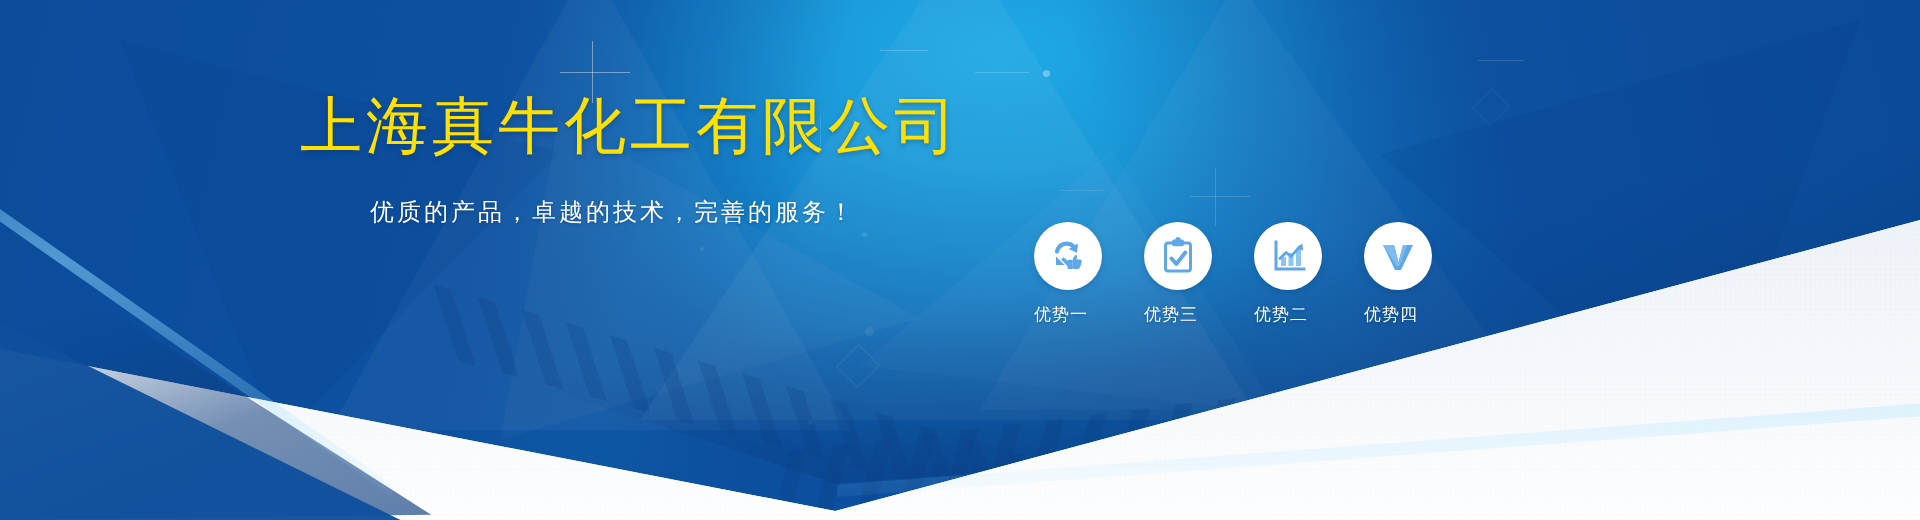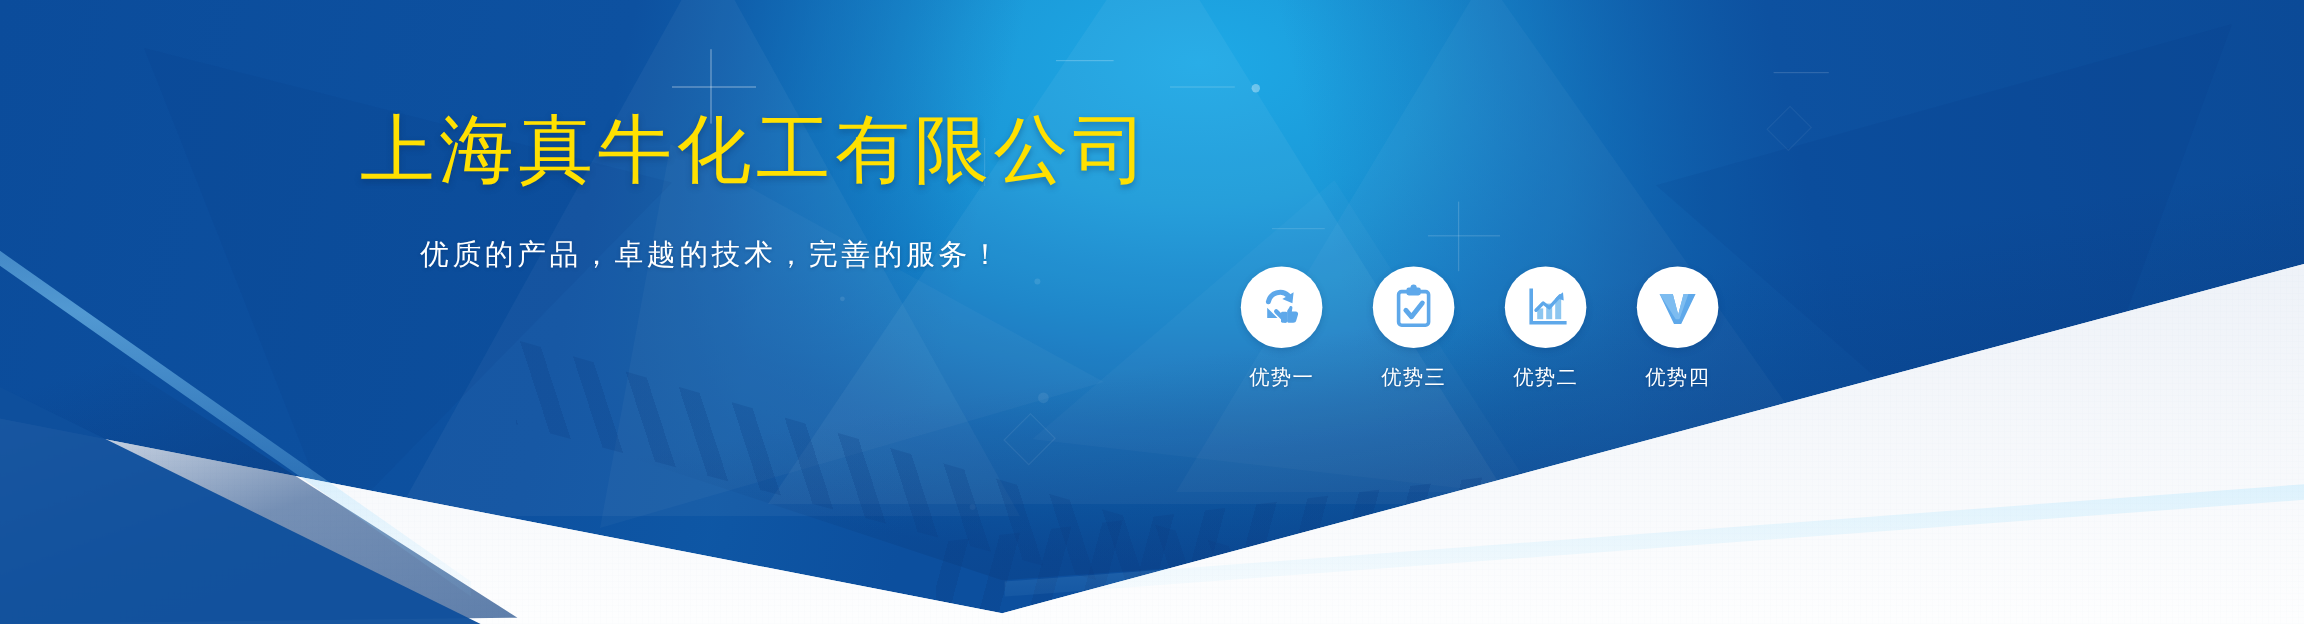--- a/index.html
+++ b/index.html
@@ -185,42 +185,41 @@
     line-height: 1.15;
     letter-spacing: 4px;
     font-weight: 400;
     color: #ffe000;
     text-shadow: 0 2px 5px rgba(0,40,90,0.35);
     white-space: nowrap;
   }
 
   .subtitle {
     position: absolute;
-    left: 350px;
+    left: 370px;
     top: 196px;
     font-size: 24px;
     letter-spacing: 3px;
     color: #ffffff;
     font-weight: 400;
     text-shadow: 0 1px 3px rgba(0,40,90,0.35);
     white-space: nowrap;
   }
 
   .features {
     position: absolute;
     left: 1034px;
     top: 222px;
     display: flex;
     gap: 42px;
   }
   .feature {
     width: 68px;
     display: flex;
     flex-direction: column;
-    align-items: center;
   }
   .feature-circle {
     width: 68px;
     height: 68px;
     border-radius: 50%;
     background: #ffffff;
     display: flex;
     align-items: center;
     justify-content: center;
     box-shadow: 0 2px 6px rgba(0,45,100,0.22);

